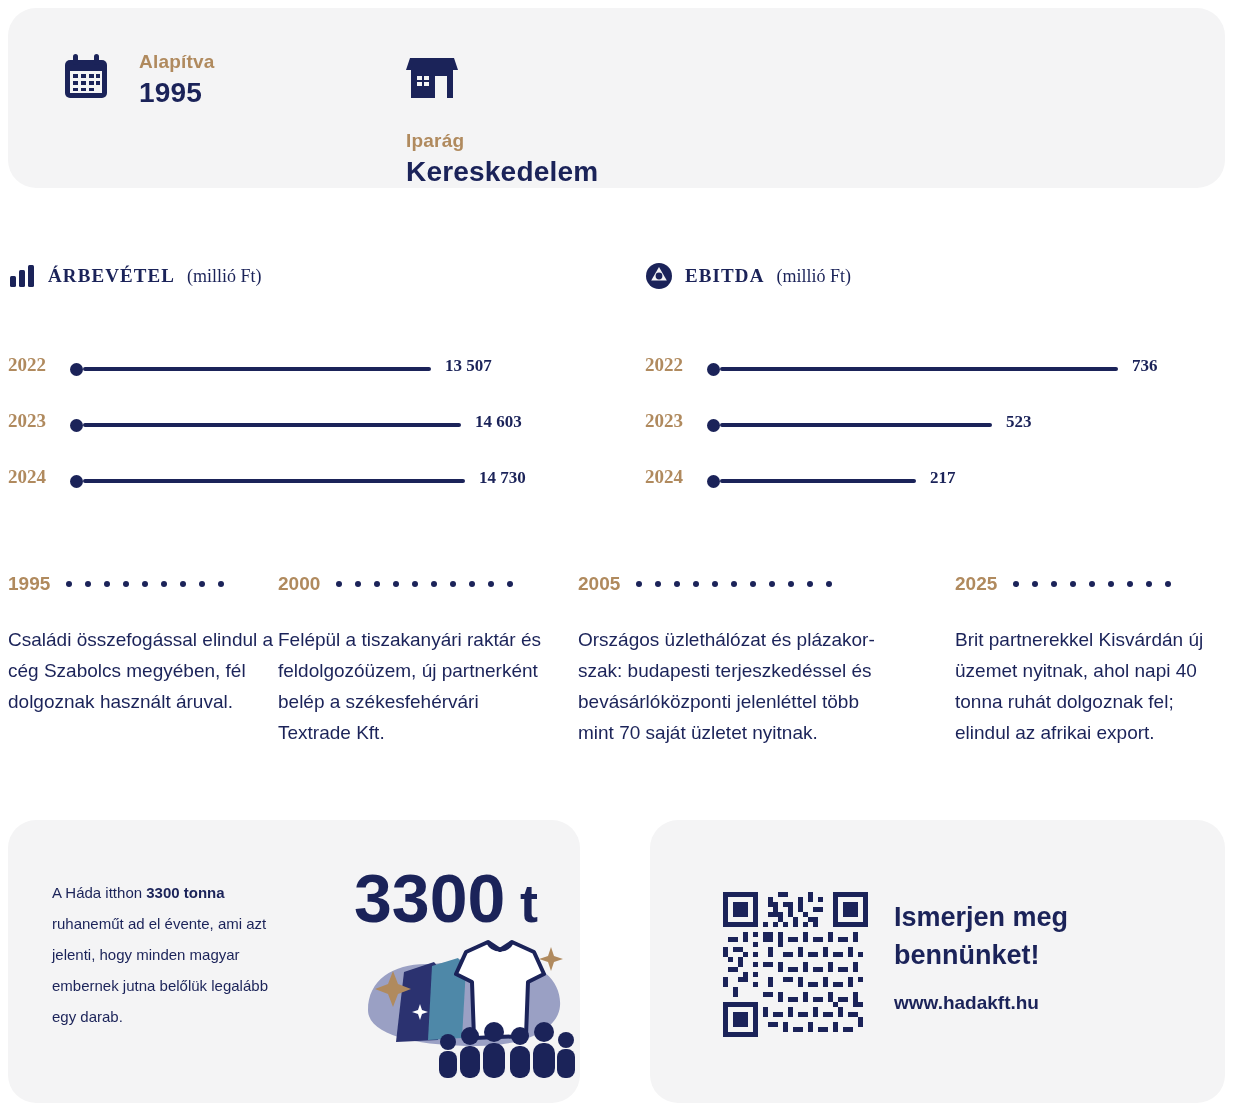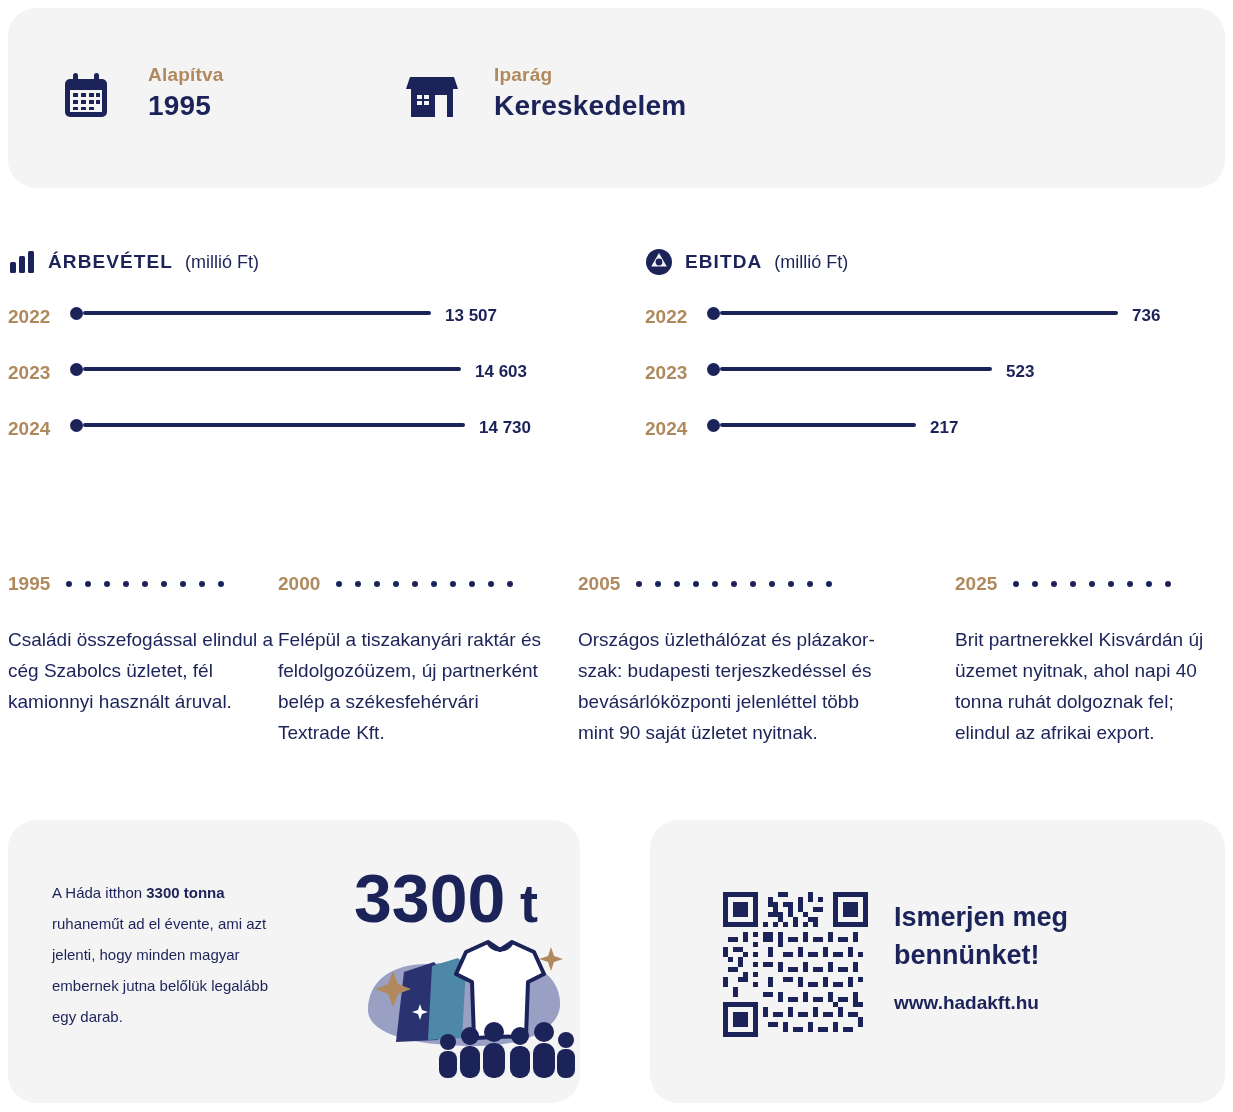--- a/index.html
+++ b/index.html
@@ -22,27 +22,27 @@
     position: absolute;
     left: 8px;
     top: 8px;
     width: 1217px;
     height: 180px;
     background: #f4f4f5;
     border-radius: 28px;
   }
   .fact {
     position: absolute;
-    top: 56px;
-    display: flex;
-    align-items: flex-end;
-    gap: 36px;
+    top: 43px;
+    display: flex;
+    align-items: flex-start;
+    gap: 27px;
   }
   .fact-1 { left: 52px; }
-  .fact-2 { left: 398px; }
+  .fact-2 { left: 398px; flex-direction: column; }
   .fact-3 { left: 840px; }
   .fact-icon {
     width: 52px;
     height: 52px;
     display: flex;
     align-items: center;
     justify-content: center;
     flex: 0 0 auto;
   }
   .fact-text { display: flex; flex-direction: column; gap: 4px; }
@@ -55,21 +55,22 @@
   .fact-value {
     font-size: 28px;
     font-weight: bold;
     color: #1b2359;
     letter-spacing: .2px;
   }
 
   
   .metric {
     position: absolute;
-    top: 248px;
+    top: 262px;
+    font-family: Liberation Serif, serif;
   }
   .metric-left  { left: 8px;   width: 570px; }
   .metric-right { left = 0; left: 645px; width: 560px; }
 
   .metric-head {
     display: flex;
     align-items: center;
     gap: 12px;
     margin-bottom: 30px;
   }
@@ -87,21 +88,21 @@
     color: #1b2359;
   }
   .metric-unit {
     font-size: 18px;
     color: #1b2359;
     font-weight: normal;
   }
 
   .bar-row {
     display: flex;
-    align-items: flex-start;
+    align-items: flex-end;
     height: 56px;
   }
   .bar-year {
     font-size: 19px;
     font-weight: bold;
     color: #b08a5e;
     width: 62px;
     flex: 0 0 62px;
   }
   .bar-track {
@@ -380,21 +381,21 @@
         <i></i>
         <i></i>
         <i></i>
         <i></i>
         <i></i>
         <i></i>
         <i></i>
         <i></i>
     </span>
   </div>
-  <div class="tl-text">Családi összefogással elindul a cég Szabolcs üzletet, fél kamionnyi használt áruval.</div>
+  <div class="tl-text">Családi összefogással elindul a cég Szabolcs megyében, fél dolgoznak használt áruval.</div>
 </div>
 
 <div class="timeline-item tl-2">
   <div class="tl-head">
     <span class="tl-year">2000</span>
     <span class="tl-dots">
       <i></i>
         <i></i>
         <i></i>
         <i></i>
@@ -419,21 +420,21 @@
         <i></i>
         <i></i>
         <i></i>
         <i></i>
         <i></i>
         <i></i>
         <i></i>
         <i></i>
     </span>
   </div>
-  <div class="tl-text">Országos üzlethálózat és plázakor-szak: budapesti terjeszkedéssel és bevásárlóközponti jelenléttel több mint 90 saját üzletet nyitnak.</div>
+  <div class="tl-text">Országos üzlethálózat és plázakor-szak: budapesti terjeszkedéssel és bevásárlóközponti jelenléttel több mint 70 saját üzletet nyitnak.</div>
 </div>
 
 <div class="timeline-item tl-4" style="width:272px">
   <div class="tl-head">
     <span class="tl-year">2025</span>
     <span class="tl-dots">
       <i></i>
         <i></i>
         <i></i>
         <i></i>

